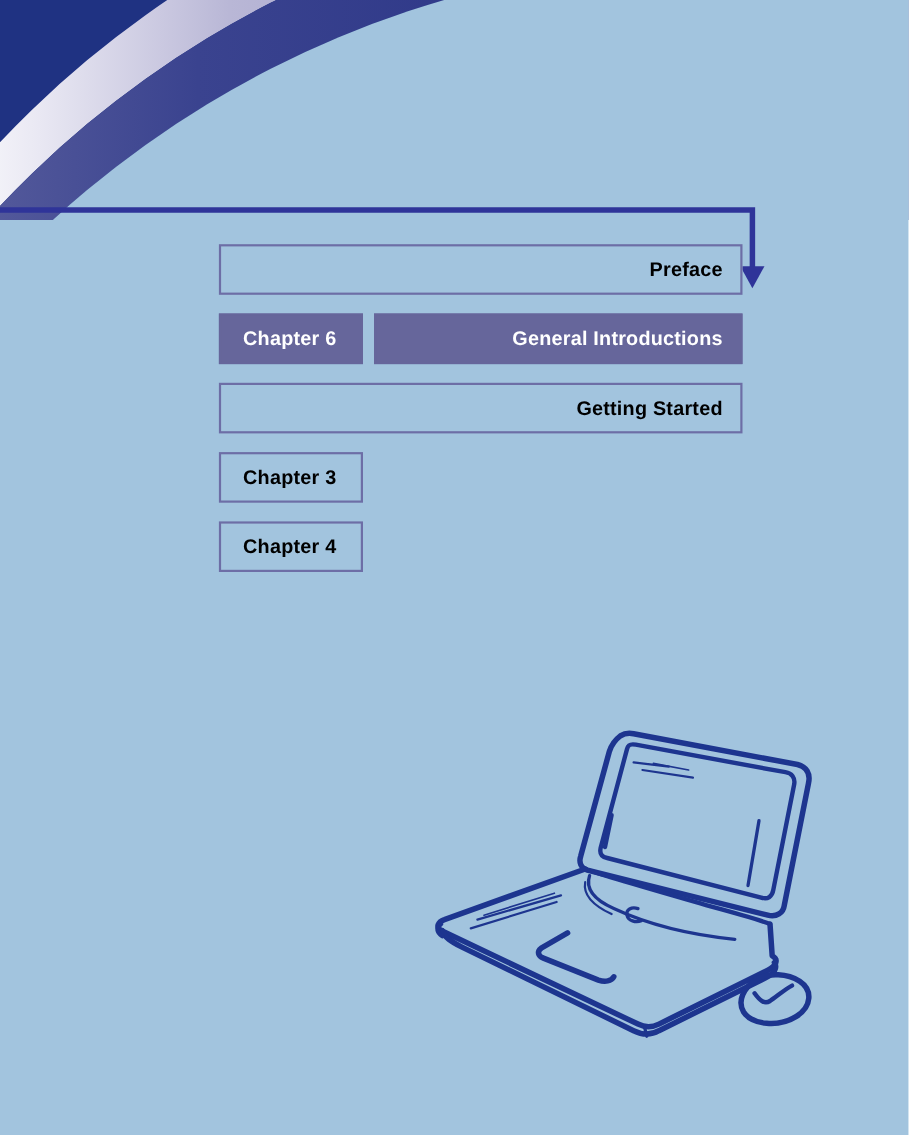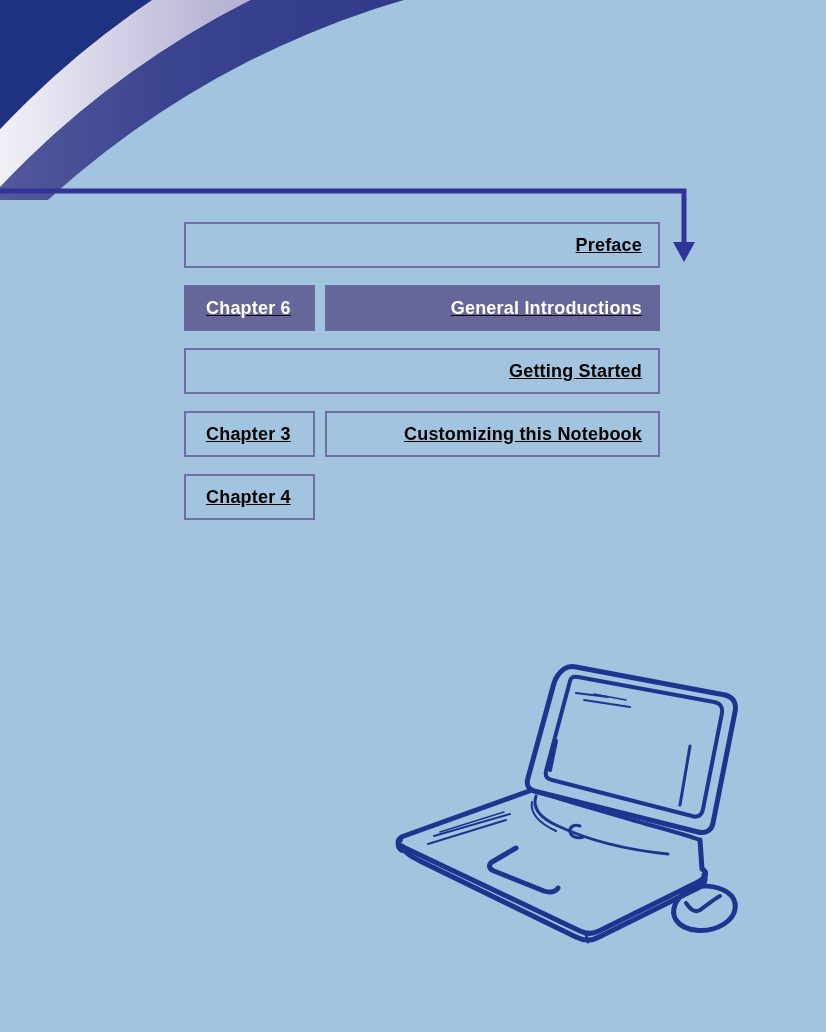--- a/index.html
+++ b/index.html
@@ -32,24 +32,23 @@
     left: 0;
     top: 186px;
     width: 700px;
     height: 80px;
     pointer-events: none;
   }
 
   
   #toc {
     position: absolute;
-    left: 184px;
+    left: 199px;
     top: 222px;
     width: 476px;
-    text-decoration: underline;
   }
   .row {
     display: flex;
     align-items: stretch;
     height: 46px;
     margin-bottom: 17px;
   }
   .row:last-child { margin-bottom: 0; }
 
   .cell {
@@ -161,21 +160,20 @@
       <div class="cell cell-chap">Chapter  6</div>
       <div class="cell cell-title">General Introductions</div>
     </div>
 
     <div class="row">
       <div class="cell cell-title">Getting Started</div>
     </div>
 
     <div class="row">
       <div class="cell cell-chap">Chapter  3</div>
-      <div class="cell cell-title">Customizing this Notebook</div>
     </div>
 
     <div class="row">
       <div class="cell cell-chap">Chapter  4</div>
     </div>
 
   </div>
 
   <div id="illustration">
     <svg width="380" height="300" viewBox="0 0 380 300" xmlns="http://www.w3.org/2000/svg">

